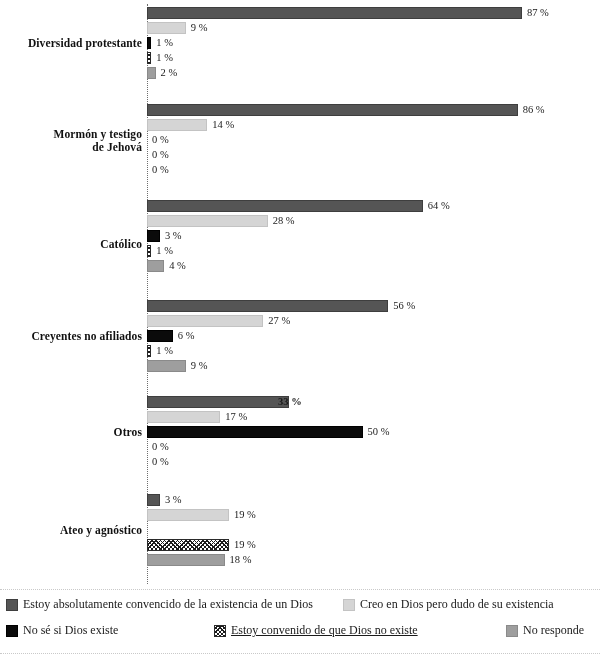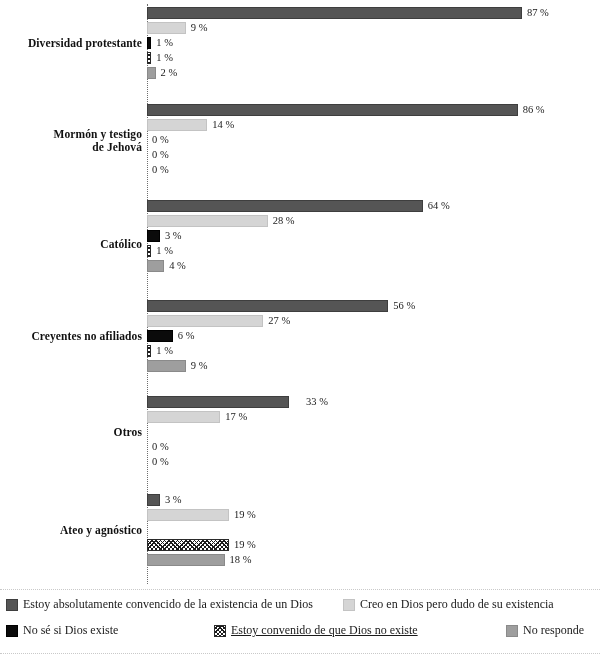--- a/index.html
+++ b/index.html
@@ -235,25 +235,29 @@
           </div>
           <div class="bar-row" style="position: absolute; left: 0px; top: 60px; width: 600px;">
             <div class="bar s5" style="width: 38.79px;"></div>
             <div class="bar-value" style="left: 190.79px;">9 %</div>
           </div>
         </div>
         <div class="group" style="position: absolute; left: 0px; top: 395px; height: 75px;">
           <div class="cat-label" style="top: 30.5px;">Otros</div>
           <div class="bar-row" style="position: absolute; left: 0px; top: 0px; width: 600px;">
             <div class="bar s1" style="width: 142.23px;"></div>
-            <div class="bar-value" style="left: 306px;">33 %</div>
+            <div class="bar-value" style="left: 278px; font-weight: bold;">33 %</div>
           </div>
           <div class="bar-row" style="position: absolute; left: 0px; top: 15px; width: 600px;">
             <div class="bar s2" style="width: 73.27px;"></div>
             <div class="bar-value" style="left: 225.27px;">17 %</div>
+          </div>
+          <div class="bar-row" style="position: absolute; left: 0px; top: 30px; width: 600px;">
+            <div class="bar s3" style="width: 215.5px;"></div>
+            <div class="bar-value" style="left: 367.5px;">50 %</div>
           </div>
           <div class="bar-row" style="position: absolute; left: 0px; top: 45px; width: 600px;">
             <div class="bar-value" style="left: 152px;">0 %</div>
           </div>
           <div class="bar-row" style="position: absolute; left: 0px; top: 60px; width: 600px;">
             <div class="bar-value" style="left: 152px;">0 %</div>
           </div>
         </div>
         <div class="group" style="position: absolute; left: 0px; top: 493px; height: 75px;">
           <div class="cat-label" style="top: 30.5px;">Ateo y agnóstico</div>

